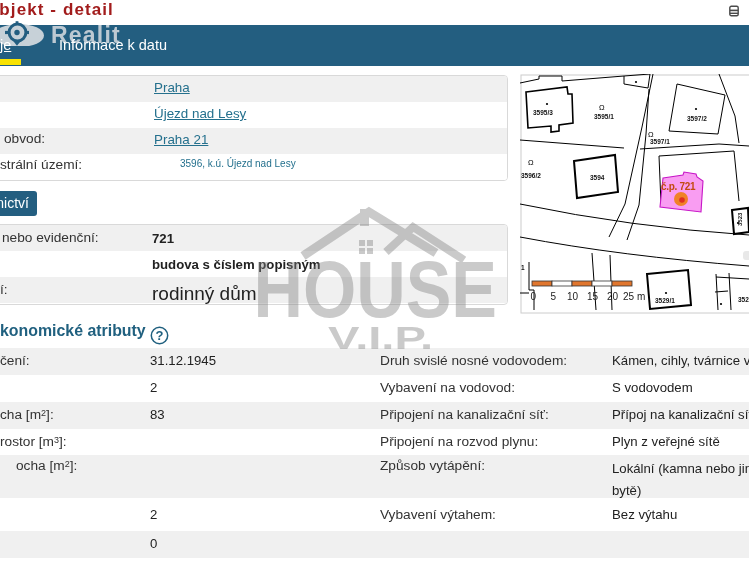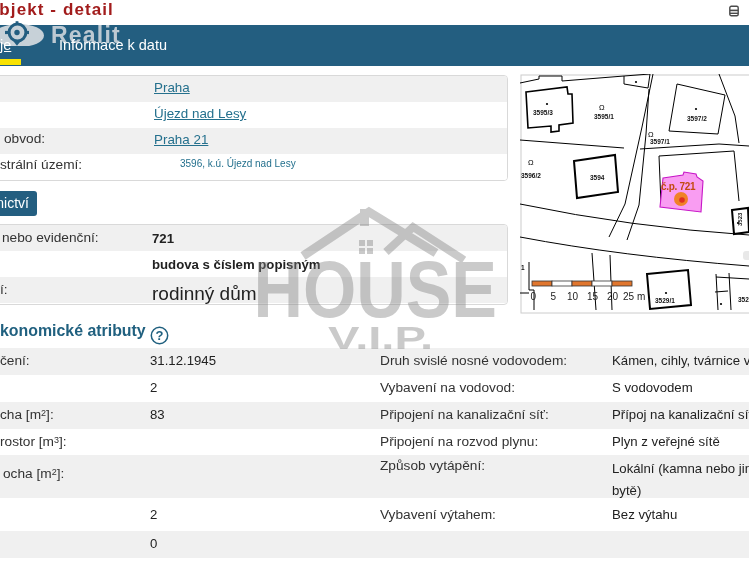--- a/index.html
+++ b/index.html
@@ -124,21 +124,21 @@
 <div class="abs" style="left:380px;top:407px;font-size:13.7px;color:#333;">Připojení na kanalizační síť:</div>
 
 <div class="abs" style="left:612px;top:407px;font-size:13.2px;color:#222;white-space:nowrap;">Přípoj na kanalizační síť v domě</div>
 
 <div class="abs" style="left:0px;top:434px;font-size:13.7px;color:#333;">rostor [m<sup style="font-size:9px;vertical-align:3px;line-height:0;">3</sup>]:</div>
 
 <div class="abs" style="left:380px;top:434px;font-size:13.7px;color:#333;">Připojení na rozvod plynu:</div>
 
 <div class="abs" style="left:612px;top:434px;font-size:13.2px;color:#222;text-align:right;">Plyn z veřejné sítě</div>
 
-<div class="abs" style="left:3px;top:458px;font-size:13.7px;color:#333;margin-top:8px;">ocha [m<sup style="font-size:9px;vertical-align:3px;line-height:0;">2</sup>]:</div>
+<div class="abs" style="left:16px;top:458px;font-size:13.7px;color:#333;">ocha [m<sup style="font-size:9px;vertical-align:3px;line-height:0;">2</sup>]:</div>
 
 <div class="abs" style="left:380px;top:458px;font-size:13.7px;color:#333;">Způsob vytápění:</div>
 
 <div class="abs" style="left:612px;top:458px;font-size:13.2px;color:#222;white-space:nowrap;line-height:21.5px;">Lokální (kamna nebo jiné v<br>bytě)</div>
 
 <div class="abs" style="left:150px;top:507px;font-size:13.2px;color:#222;">2</div>
 
 <div class="abs" style="left:380px;top:507px;font-size:13.7px;color:#333;">Vybavení výtahem:</div>
 
 <div class="abs" style="left:612px;top:507px;font-size:13.2px;color:#222;">Bez výtahu</div>

